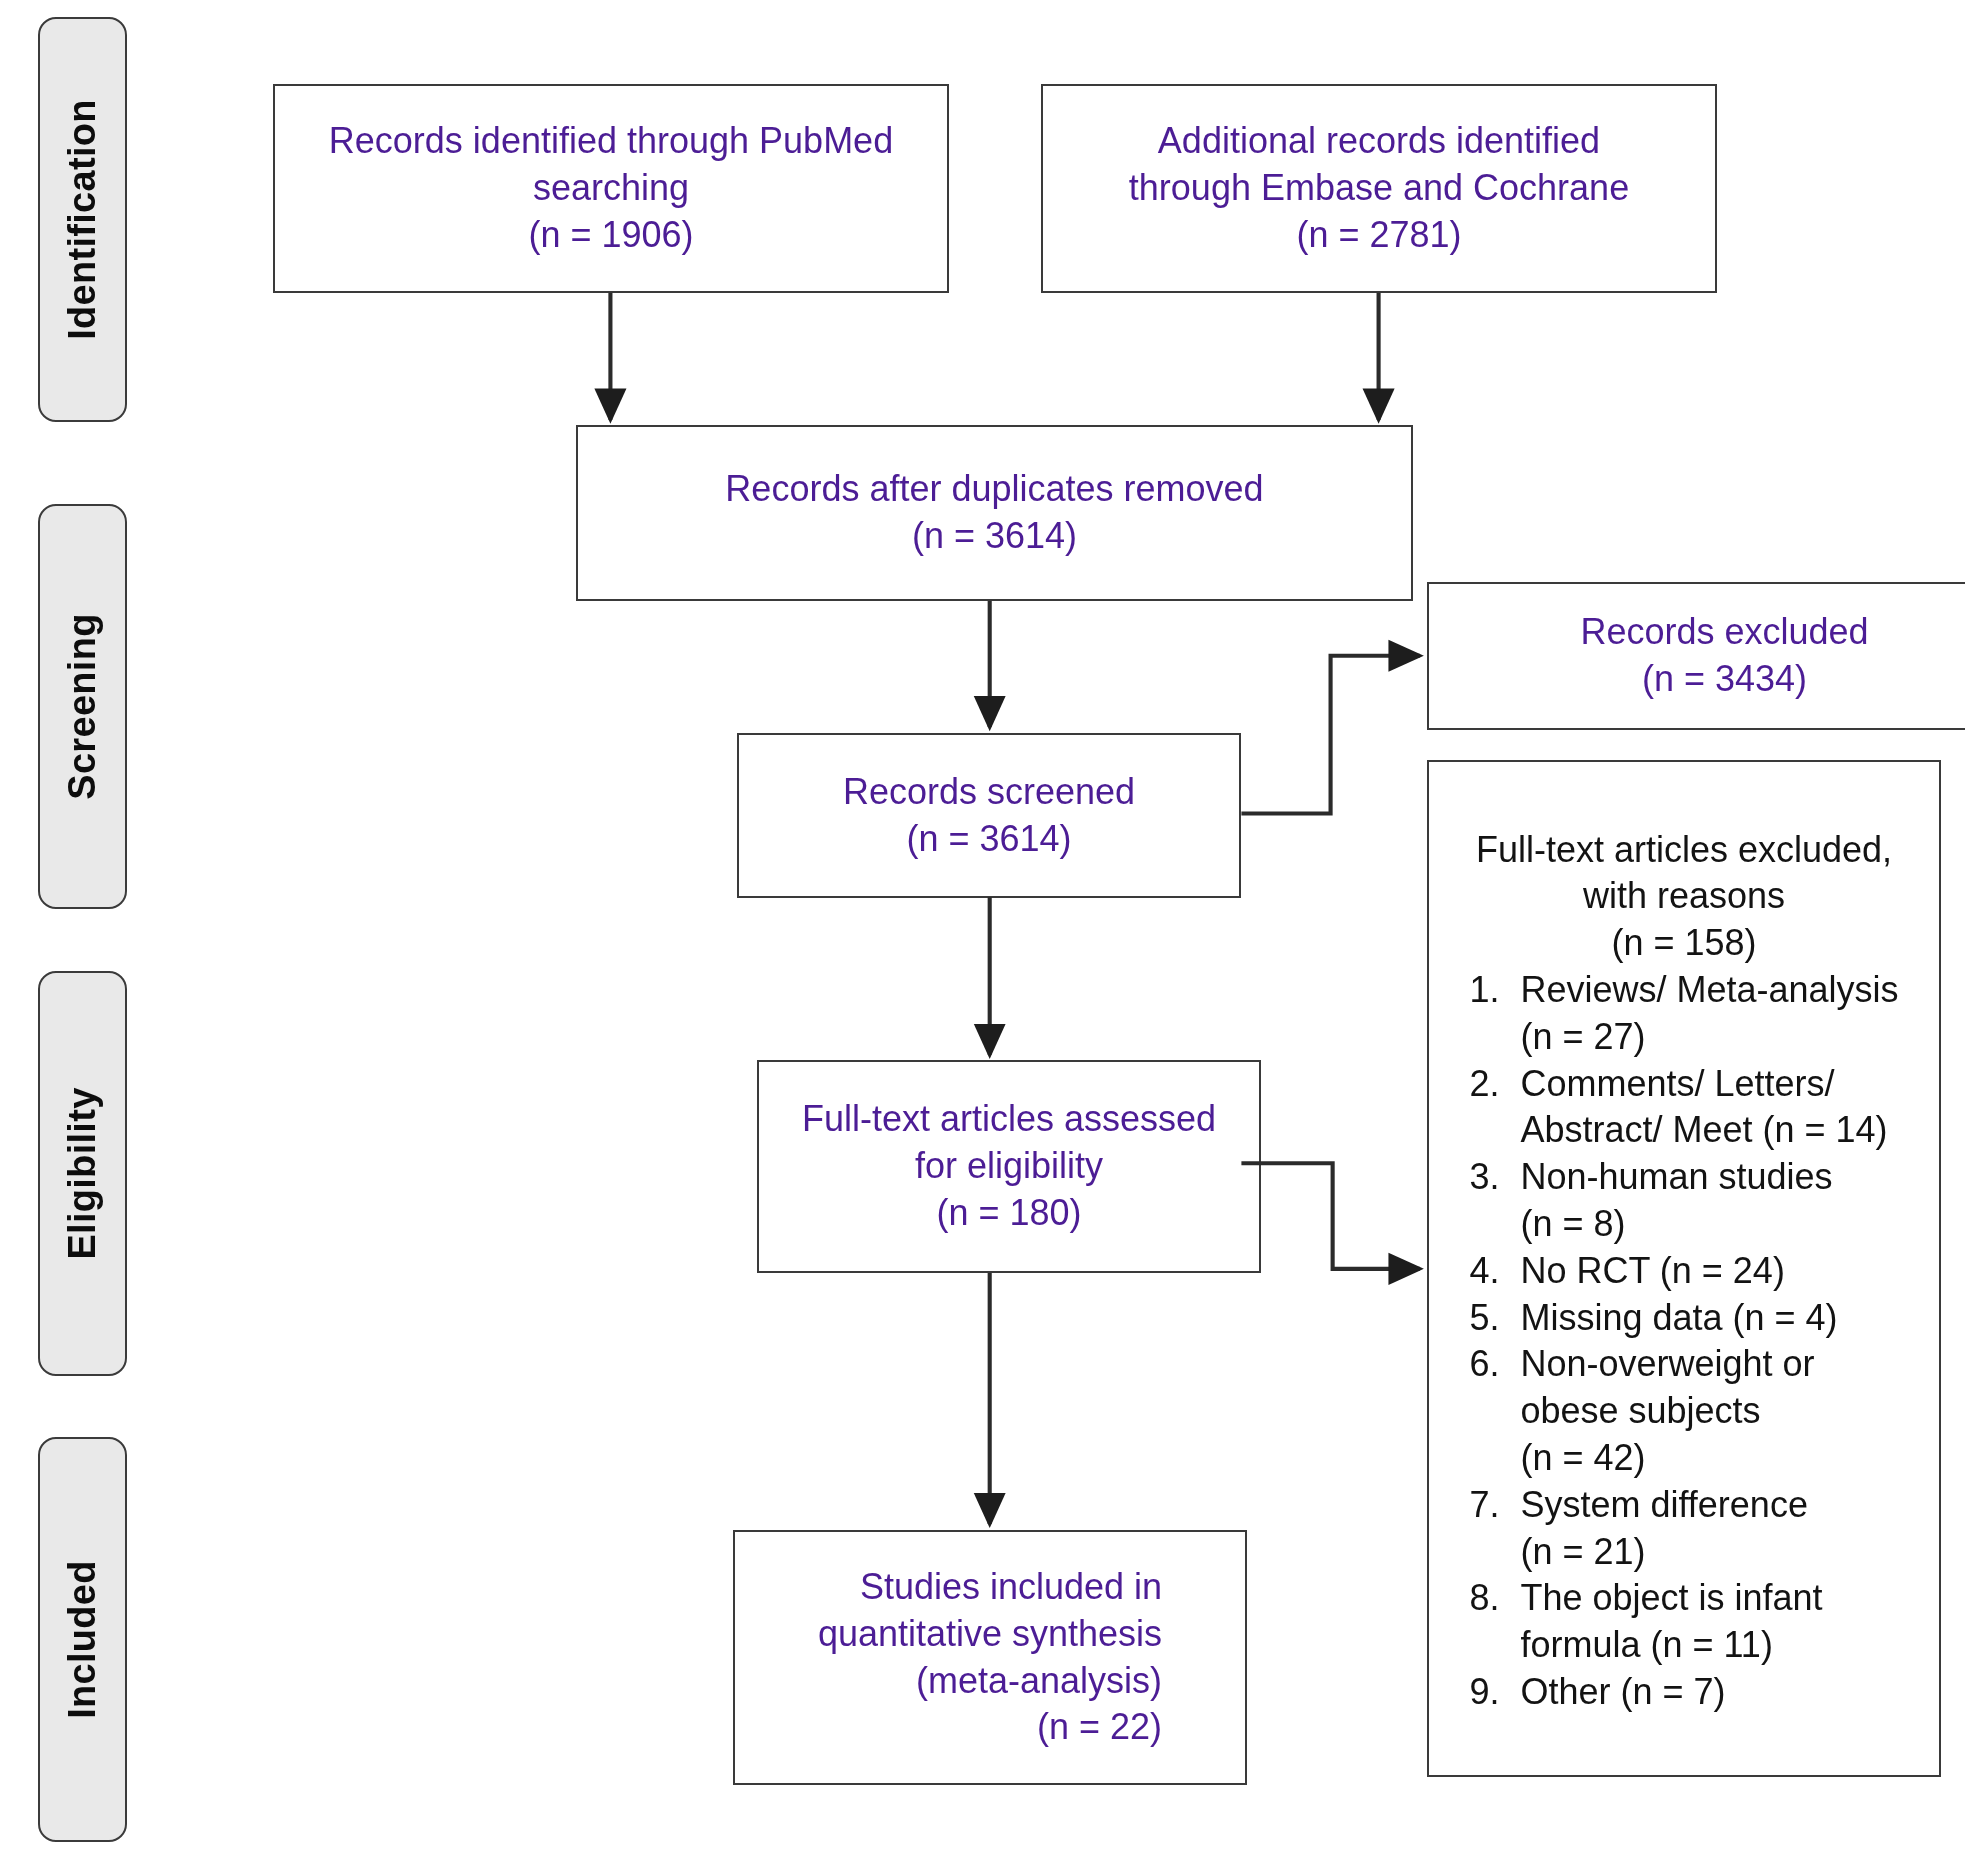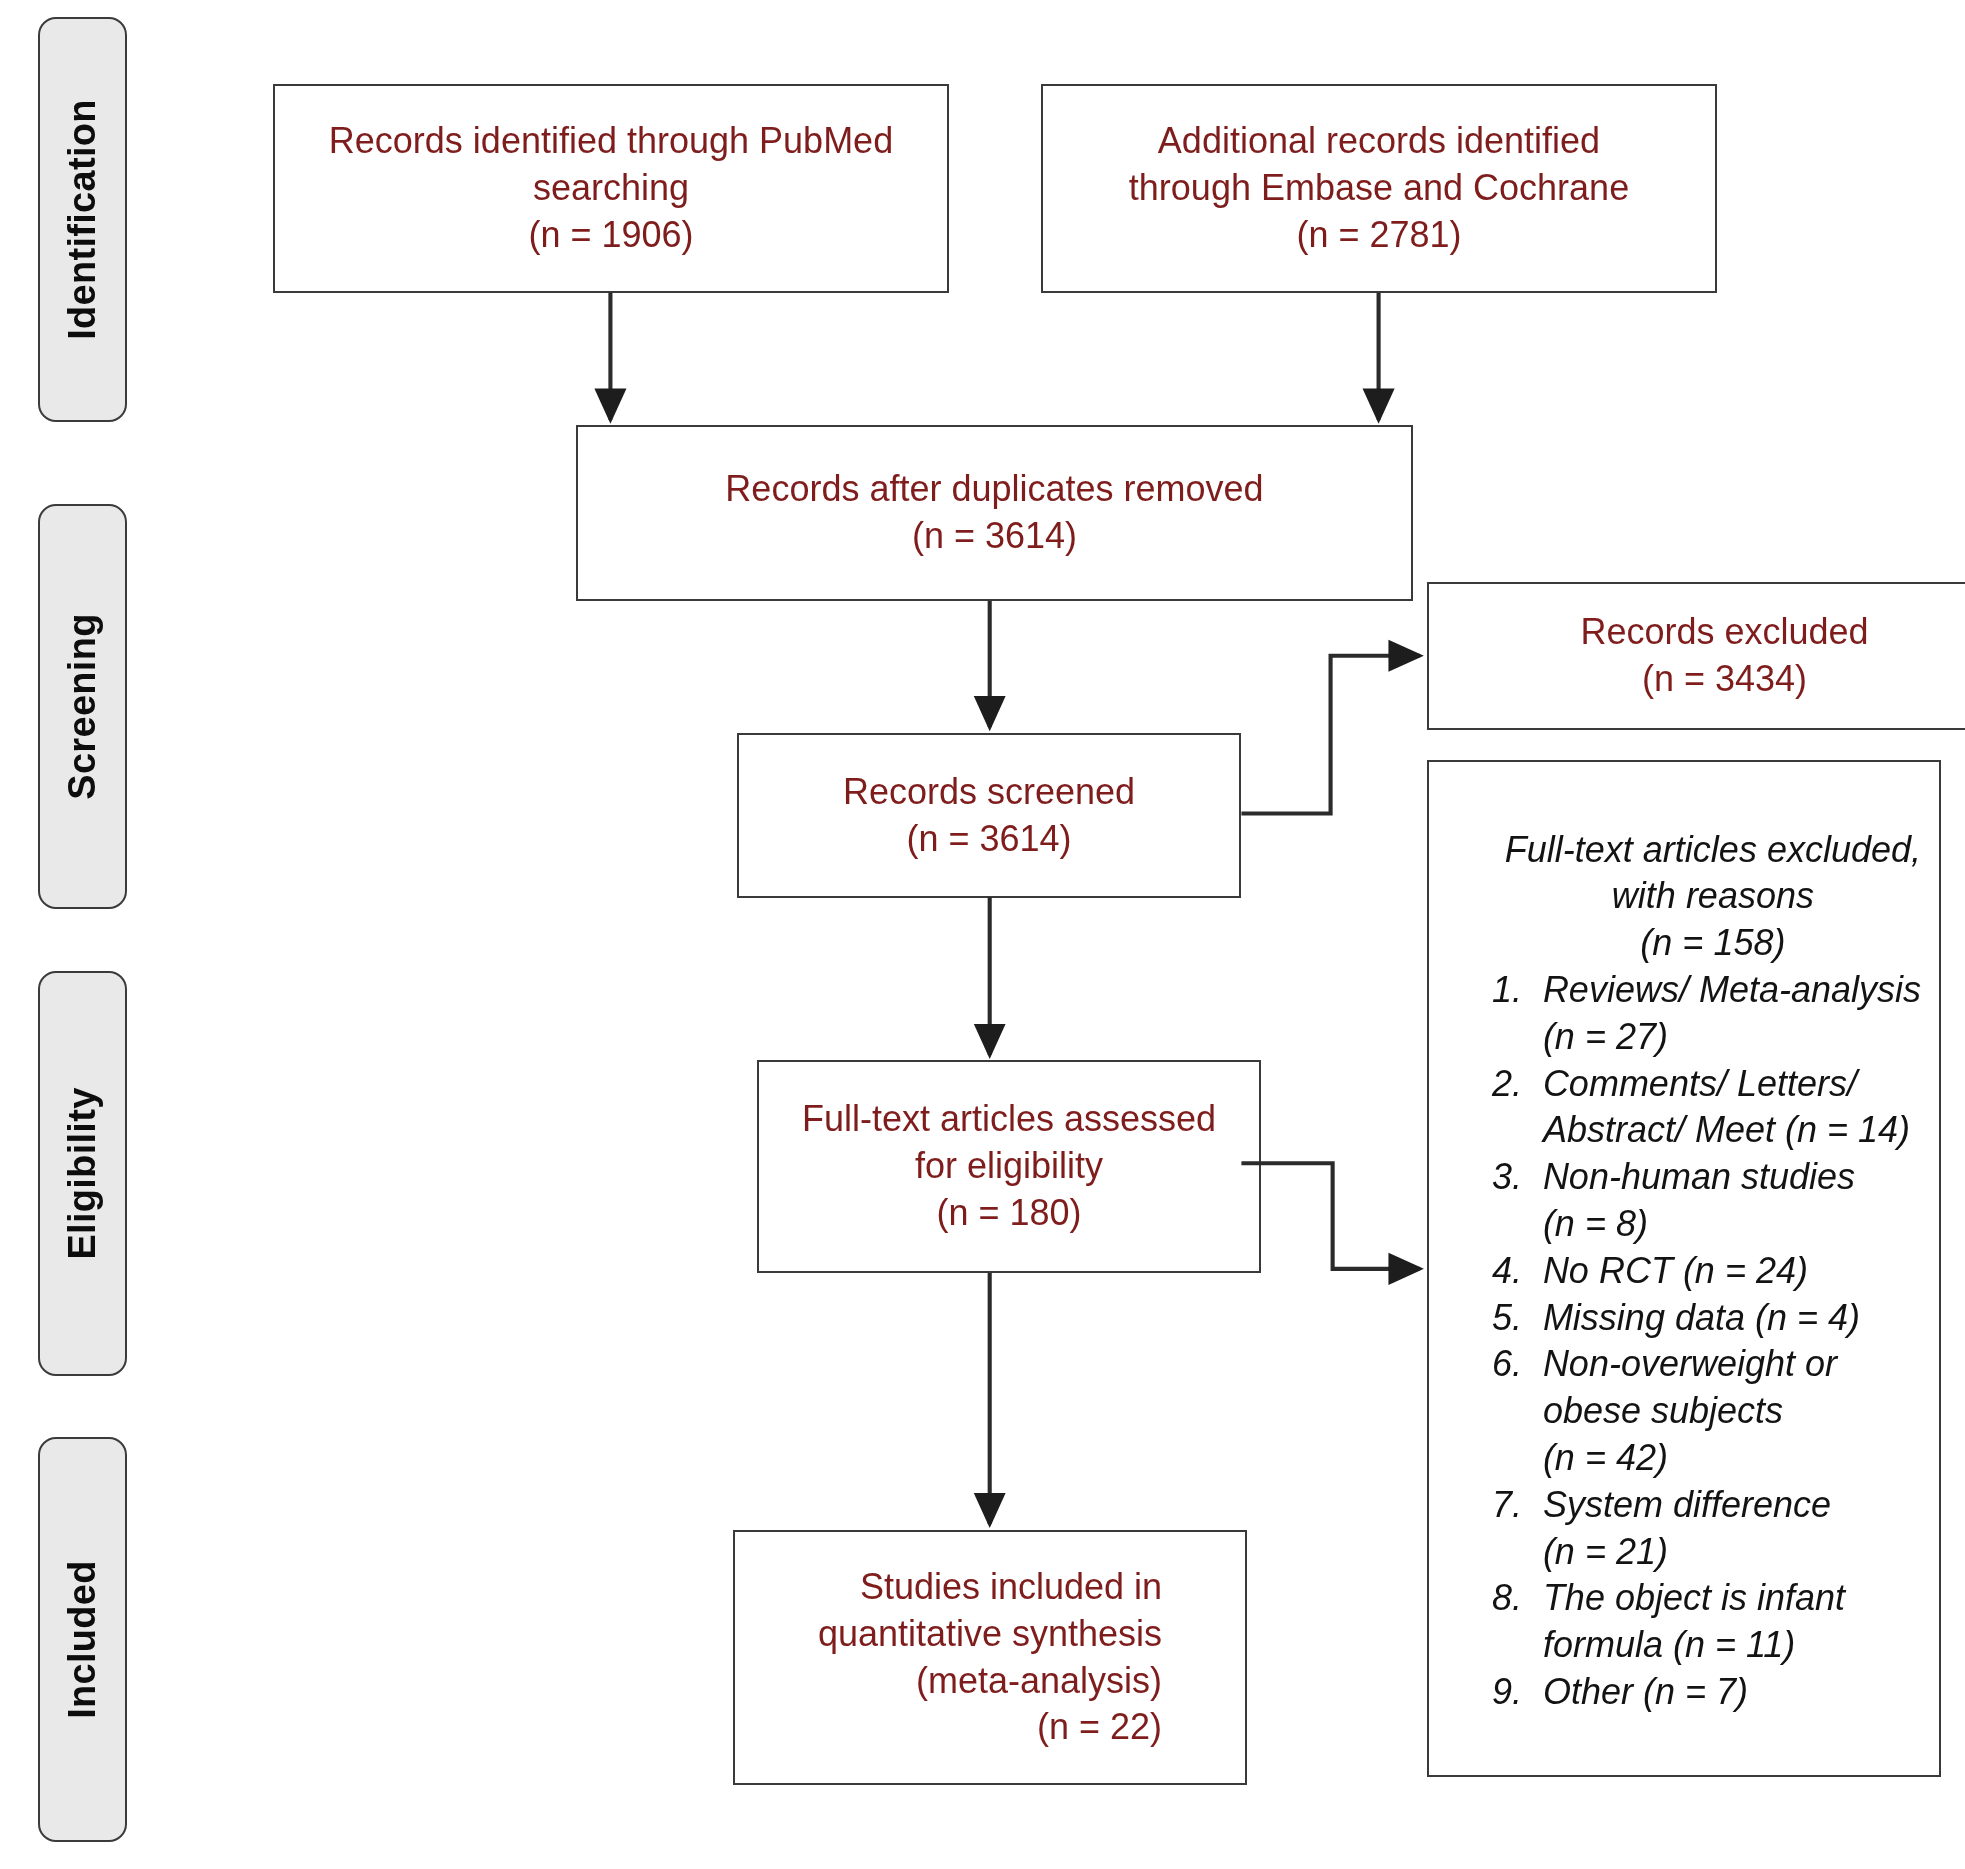--- a/index.html
+++ b/index.html
@@ -47,30 +47,29 @@
     box-sizing: border-box;
     display: flex;
     align-items: center;
     justify-content: center;
     text-align: center;
     padding: 6.9px 12.3px;
   }
   .fbox .fbox-text {
     font-size: 36px;
     line-height: 1.30;
-    color: #7f1d1d;
+    color: #4c1d95;
     white-space: pre-line;
   }
 
   
   .fbox.reasons {
-    align-items: flex-end;
+    align-items: center;
     justify-content: center;
     padding: 19px 18px 13.7px 18px;
-    font-style: italic;
   }
   .reason-head {
     font-size: 36px;
     line-height: 1.30;
     text-align: center;
     white-space: pre-line;
     color: #131313;
   }
   ol.reason-list {
     margin: 0;

